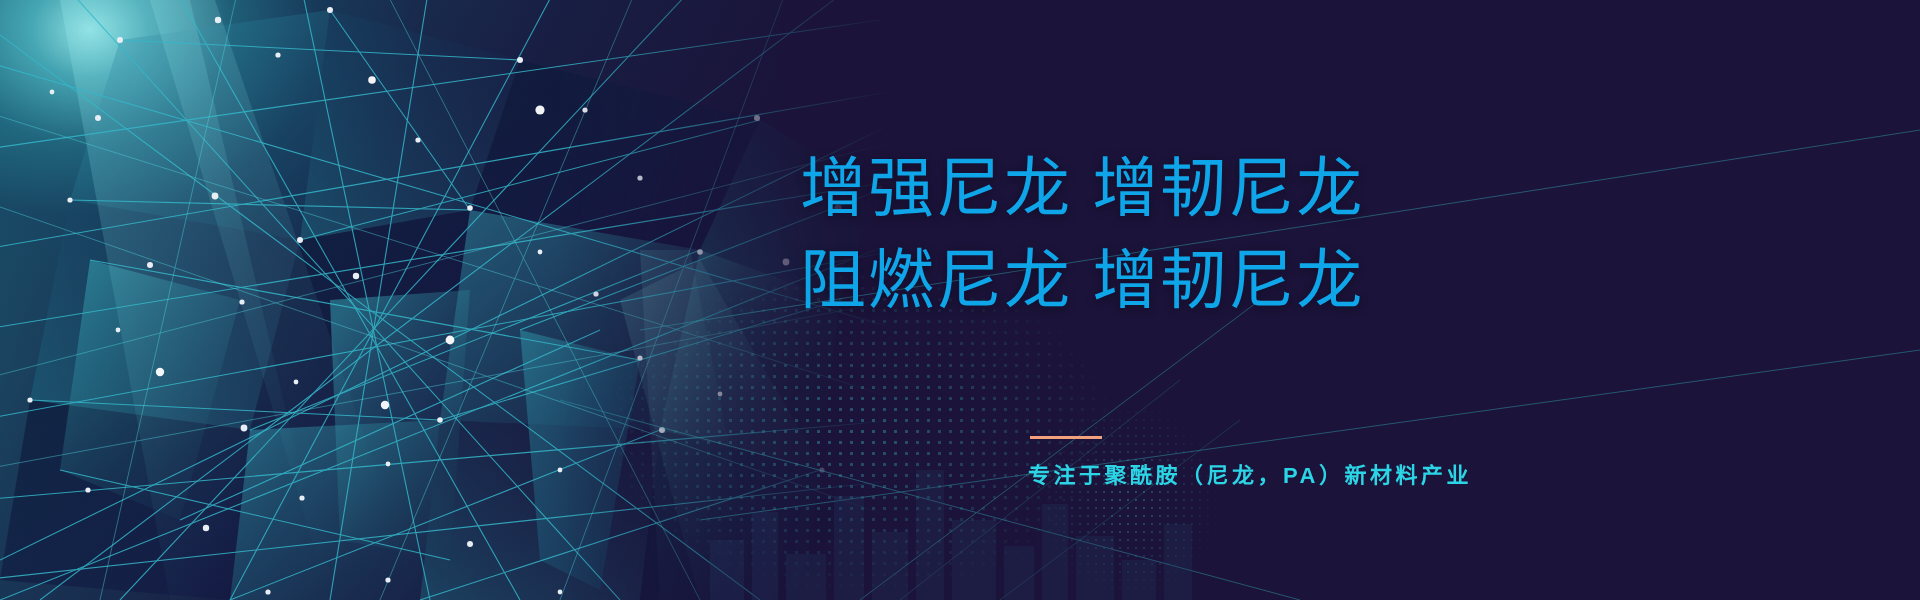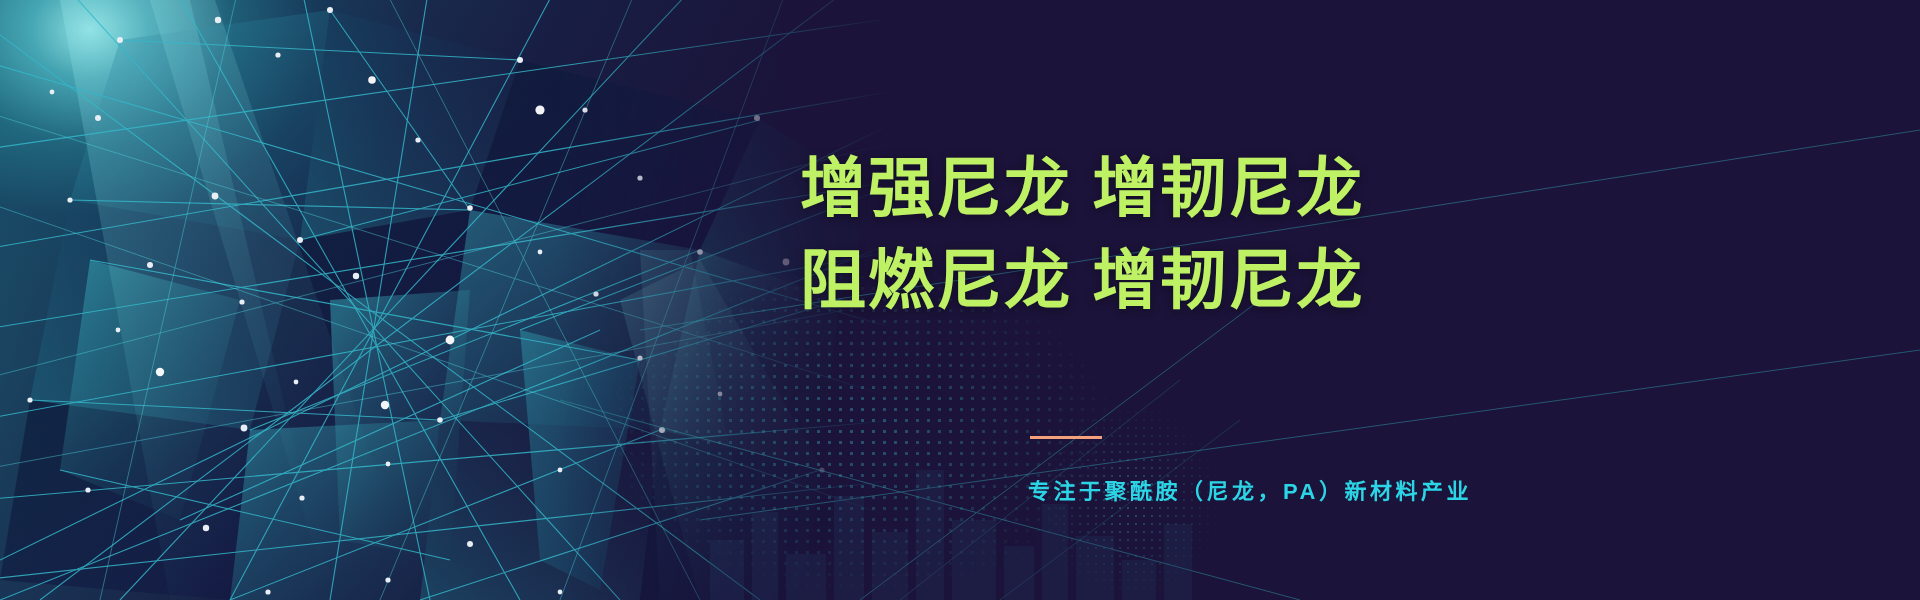--- a/index.html
+++ b/index.html
@@ -98,44 +98,44 @@
     left: 800px;
     top: 0;
     width: 1000px;
     height: 600px;
   }
 
   .headline {
     position: absolute;
     left: 0;
     top: 142px;
-    color: #bef264;
+    color: #0ea5e9;
     font-size: 66px;
     line-height: 92px;
-    font-weight: 700;
+    font-weight: 400;
     letter-spacing: 2px;
     white-space: nowrap;
     text-shadow: 0 2px 10px rgba(0,0,0,0.35);
     text-align: right;
   }
   .headline .hl-line { display: block; }
 
   .rule {
     position: absolute;
     left: 230px;
     top: 436px;
     width: 72px;
     height: 3px;
     background: #f3a07c;
   }
 
   .subtitle {
     position: absolute;
     left: 228px;
-    top: 473px;
+    top: 457px;
     color: #2cd5e6;
     font-size: 22px;
     font-weight: 700;
     letter-spacing: 3.5px;
     white-space: nowrap;
   }
 </style>
 </head>
 <body>
 

